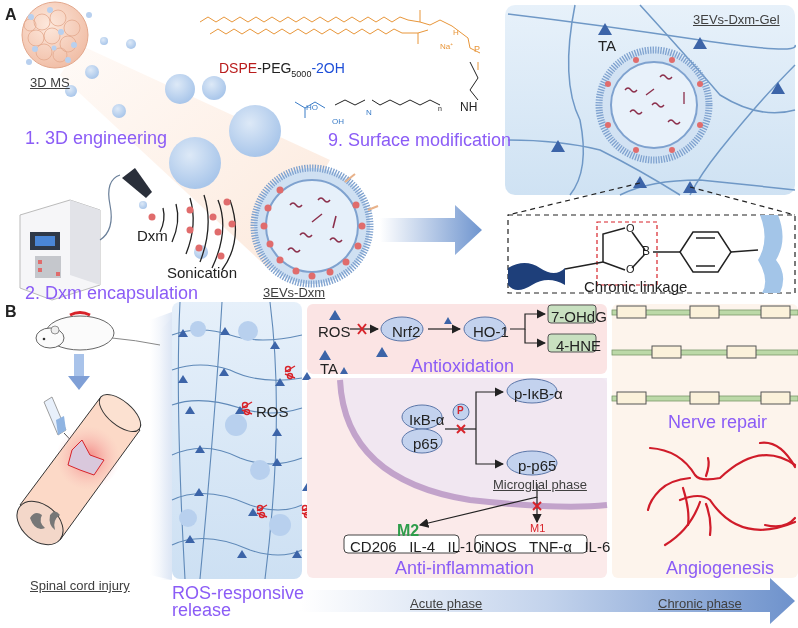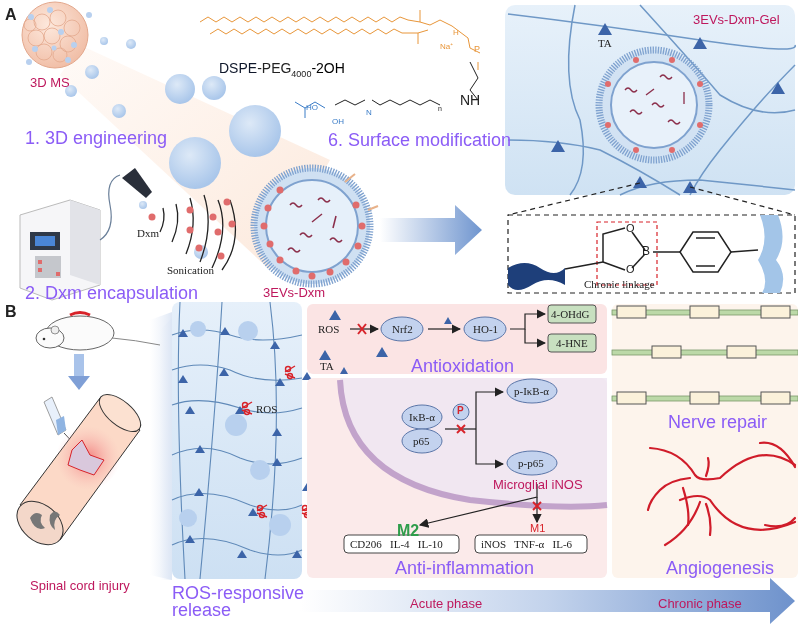--- a/index.html
+++ b/index.html
@@ -1,21 +1,21 @@
 <!DOCTYPE html>
 <html><head>
 <meta charset="utf-8">
 <style>
   html,body{margin:0;padding:0;background:#fff;}
   body{width:798px;height:628px;position:relative;overflow:hidden;font-family:"Liberation Sans",sans-serif;color:#222;}
   .abs{position:absolute;}
   .panel-letter{font-weight:bold;font-size:16px;}
   .step{font-weight:normal;font-size:18px;color:#8b5cf6;}
-  .lbl{font-size:13px;color:#be185d;}
-  .small{font-size:11px;color:#222;font-family:Liberation Serif, serif;}
+  .lbl{font-size:13px;color:#404040;text-decoration:underline;}
+  .small{font-size:15px;color:#222;}
 </style>
 </head>
 <body>
 
 <svg class="abs" style="left:0;top:0" width="798" height="628">
   <defs>
     <radialGradient id="ves" cx="40%" cy="35%" r="65%">
       <stop offset="0" stop-color="#dde9f7"></stop>
         <stop offset="1" stop-color="#a9c6ea"></stop>
     </radialGradient>
@@ -422,32 +422,32 @@
     <path d="M 706 504 Q 712 520 710 535"></path>
   </g>
 
   <path d="M 300 590 L 770 590 L 770 578 L 795 601 L 770 624 L 770 612 L 300 612 Z" fill="url(#phase)"></path>
 </svg>
 
 <div class="abs panel-letter" style="left:5px;top:6px">A</div>
 <div class="abs lbl" style="left:30px;top:75px">3D MS</div>
 <div class="abs step" style="left:25px;top:128px">1. 3D engineering</div>
 <div class="abs step" style="left:25px;top:283px">2. Dxm encapsulation</div>
-<div class="abs step" style="left:328px;top:130px">6. Surface modification</div>
+<div class="abs step" style="left:328px;top:130px">9. Surface modification</div>
 <div class="abs small" style="left:137px;top:227px">Dxm</div>
 <div class="abs small" style="left:167px;top:264px">Sonication</div>
 <div class="abs lbl" style="left:263px;top:285px">3EVs-Dxm</div>
 
 <div class="abs" style="left:219px;top:60px;font-size:14px;">
-  <span style="color:#0f172a">DSPE</span><span>-PEG</span><sub style="font-size:9px">4000</sub><span style="color:#000000">-2OH</span>
+  <span style="color:#b91c1c">DSPE</span><span>-PEG</span><sub style="font-size:9px">5000</sub><span style="color:#1d4ed8">-2OH</span>
 </div>
 <div class="abs" style="left:440px;top:40px;font-size:8px;color:#e8963a">Na⁺</div>
 <div class="abs" style="left:453px;top:28px;font-size:8px;color:#e8963a">H</div>
 <div class="abs" style="left:474px;top:44px;font-size:9px;color:#e8963a">P</div>
-<div class="abs" style="left:460px;top:92px;font-size:14px;color:#222">NH</div>
+<div class="abs" style="left:460px;top:100px;font-size:12px;color:#222">NH</div>
 <div class="abs" style="left:438px;top:105px;font-size:7px;color:#222">n</div>
 <div class="abs" style="left:306px;top:103px;font-size:8px;color:#3a7cc7">HO</div>
 <div class="abs" style="left:332px;top:117px;font-size:8px;color:#3a7cc7">OH</div>
 <div class="abs" style="left:366px;top:108px;font-size:8px;color:#3a7cc7">N</div>
 
 <div class="abs lbl" style="left:693px;top:12px">3EVs-Dxm-Gel</div>
 <div class="abs small" style="left:598px;top:37px">TA</div>
 <div class="abs" style="left:626px;top:222px;font-size:11px">O</div>
 <div class="abs" style="left:642px;top:244px;font-size:12px">B</div>
 <div class="abs" style="left:626px;top:263px;font-size:11px">O</div>
@@ -458,30 +458,30 @@
 <div class="abs step" style="left:172px;top:585px;line-height:17px">
   <div>ROS-responsive</div>
   <div>release</div>
 </div>
 <div class="abs small" style="left:256px;top:403px">ROS</div>
 
 <div class="abs small" style="left:318px;top:323px">ROS</div>
 <div class="abs small" style="left:320px;top:360px">TA</div>
 <div class="abs small" style="left:392px;top:323px">Nrf2</div>
 <div class="abs small" style="left:473px;top:323px">HO-1</div>
-<div class="abs small" style="left:551px;top:308px">4-OHdG</div>
+<div class="abs small" style="left:551px;top:308px">7-OHdG</div>
 <div class="abs small" style="left:556px;top:337px">4-HNE</div>
 <div class="abs step" style="left:411px;top:356px">Antioxidation</div>
 
 <div class="abs small" style="left:409px;top:411px">IκB-α</div>
 <div class="abs small" style="left:413px;top:435px">p65</div>
 <div class="abs" style="left:457px;top:405px;font-size:10px;font-weight:bold;color:#d8232a">P</div>
 <div class="abs small" style="left:514px;top:385px">p-IκB-α</div>
 <div class="abs small" style="left:518px;top:457px">p-p65</div>
-<div class="abs lbl" style="left:493px;top:477px">Microglial iNOS</div>
+<div class="abs lbl" style="left:493px;top:477px">Microglial phase</div>
 
 <div class="abs" style="left:397px;top:522px;font-size:16px;font-weight:bold;color:#2e9d4b">M2</div>
 <div class="abs" style="left:530px;top:522px;font-size:11px;font-weight:normal;color:#d8232a">M1</div>
 <div class="abs small" style="left:350px;top:538px;white-space:pre">CD206   IL-4   IL-10</div>
 <div class="abs small" style="left:481px;top:538px;white-space:pre">iNOS   TNF-α   IL-6</div>
 <div class="abs step" style="left:395px;top:558px">Anti-inflammation</div>
 
 <div class="abs step" style="left:668px;top:412px">Nerve repair</div>
 <div class="abs step" style="left:666px;top:558px">Angiogenesis</div>
 <div class="abs lbl" style="left:410px;top:596px">Acute phase</div>

